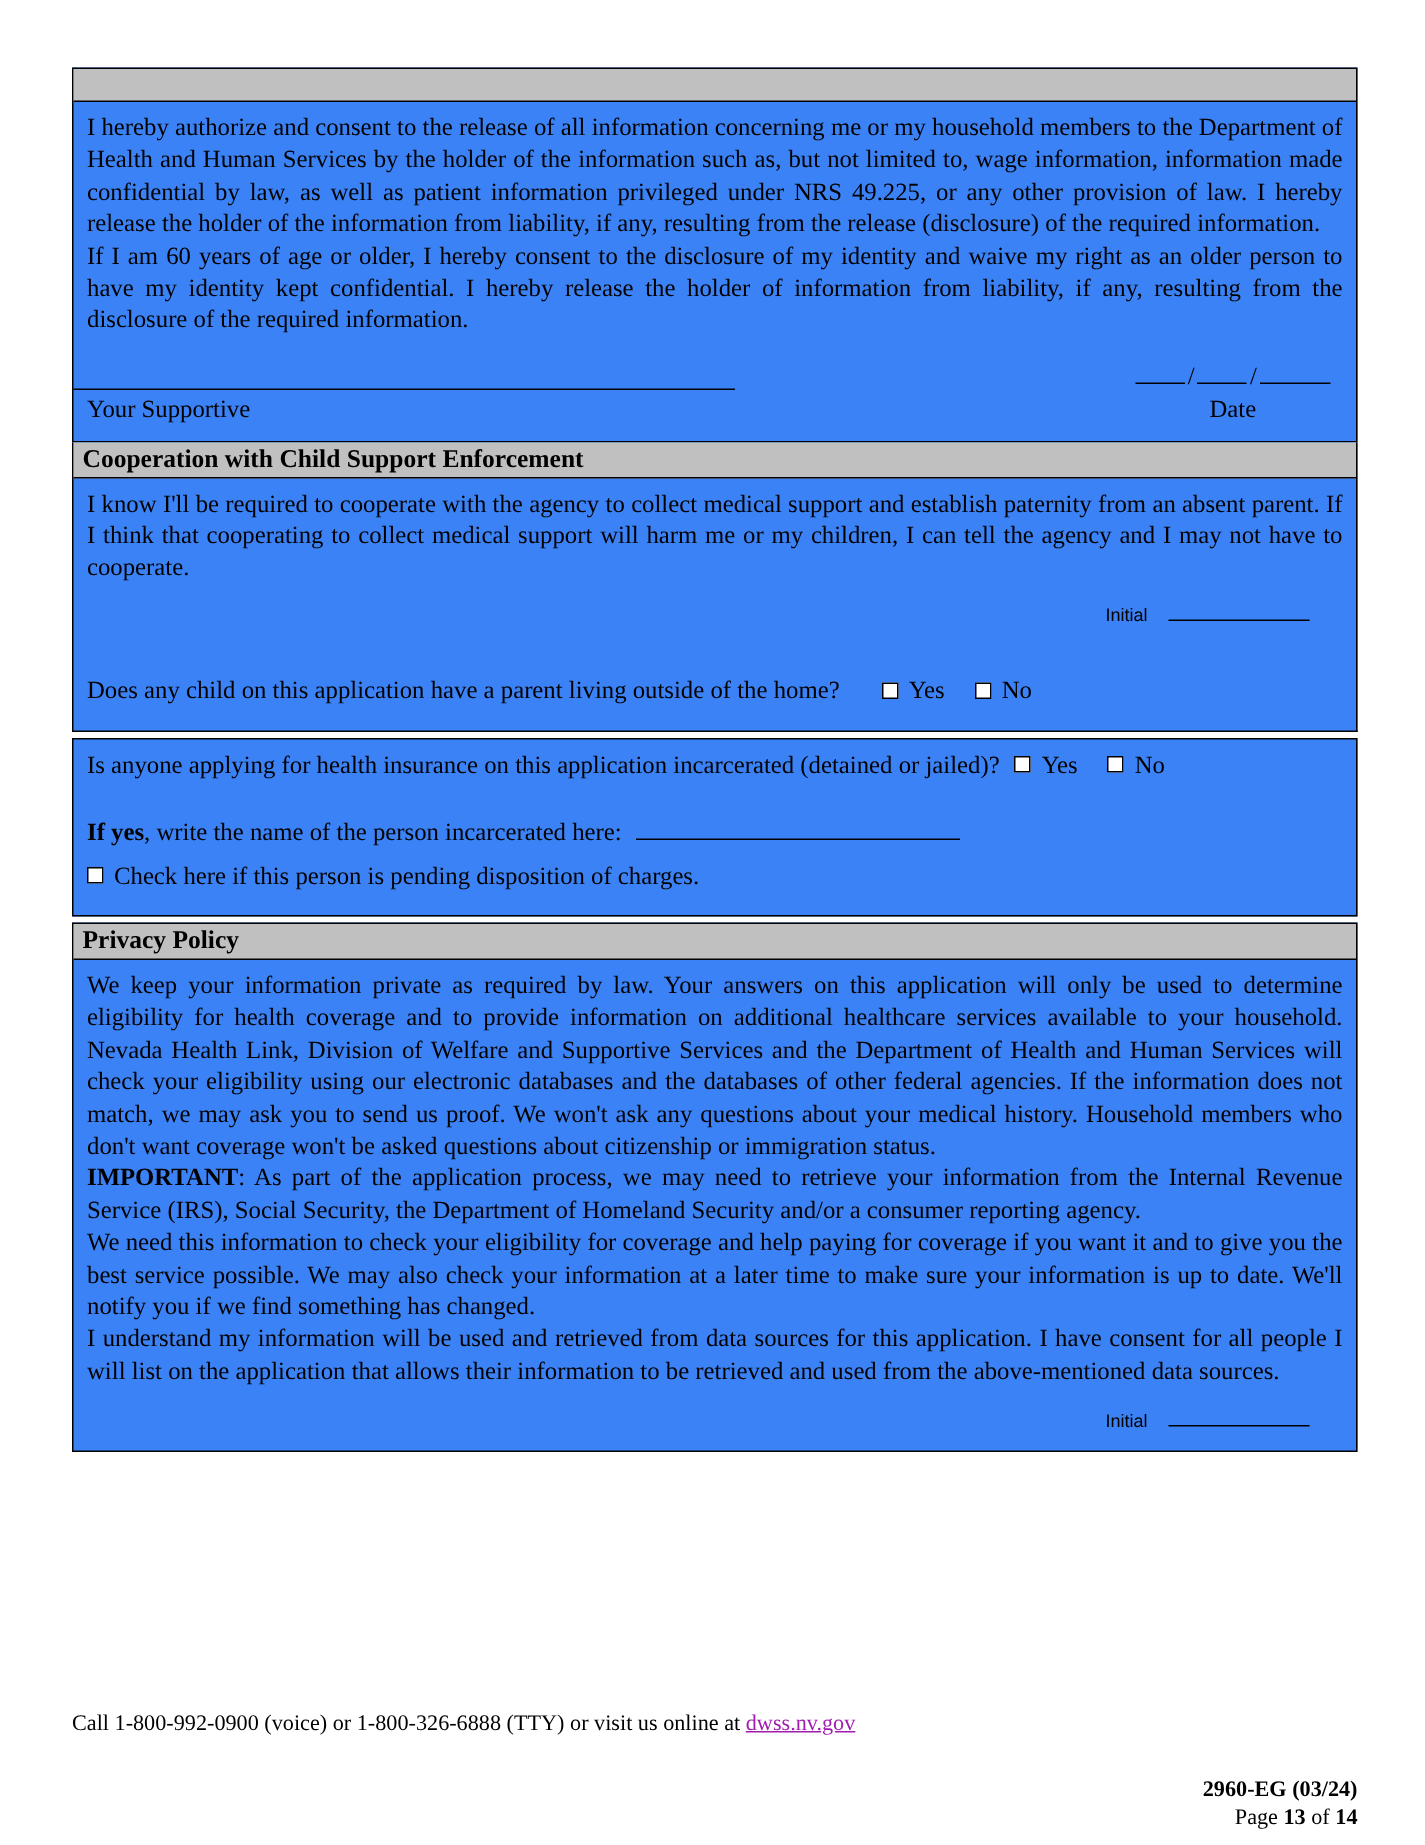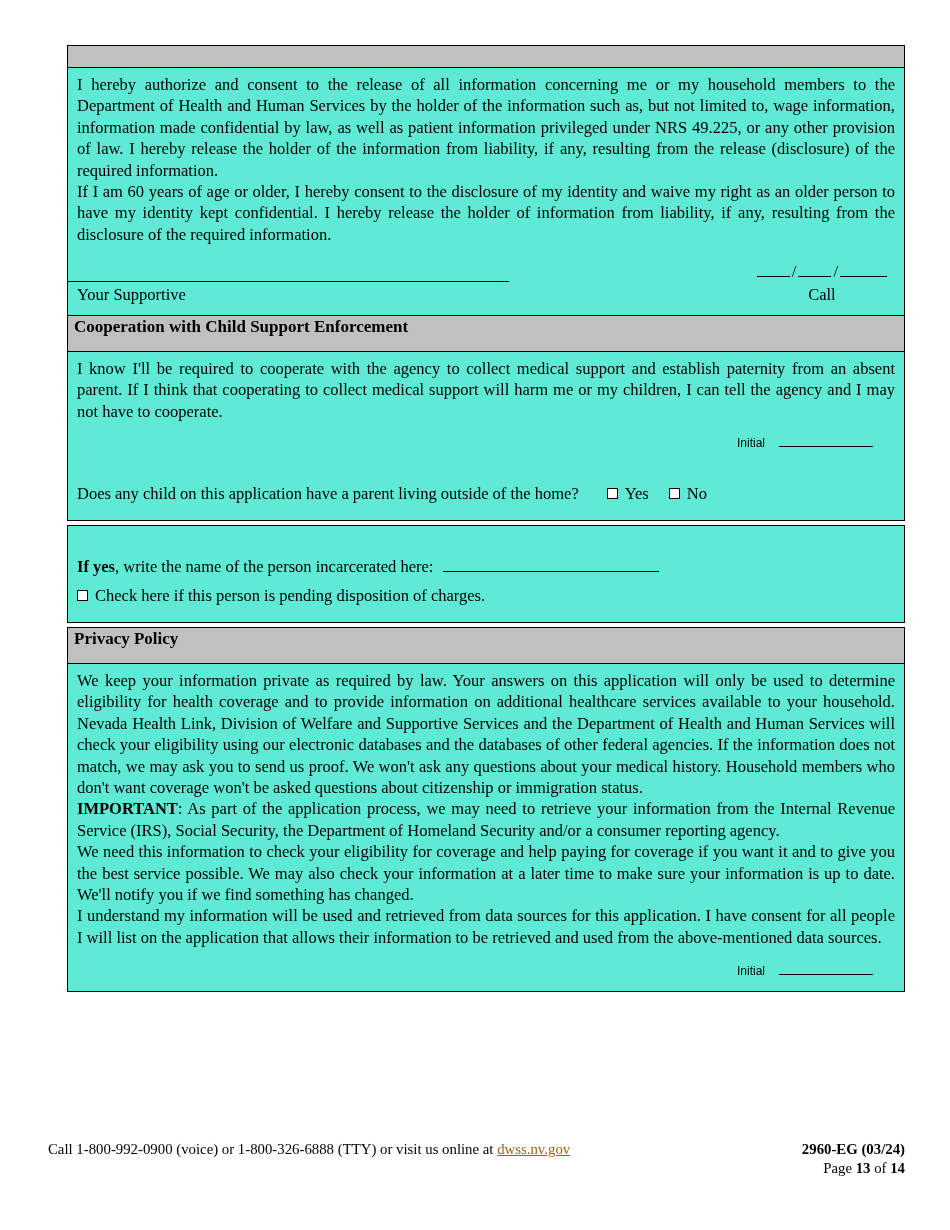--- a/index.html
+++ b/index.html
@@ -5,28 +5,28 @@
   * { box-sizing: border-box; }
   html, body { margin: 0; padding: 0; background: #ffffff; }
   body {
     width: 950px; height: 1230px;
     font-family: "Liberation Serif", "DejaVu Serif", serif;
     color: #000;
     position: relative;
   }
   .page { position: absolute; left: 48px; top: 45px; width: 857px; }
 
-  .section { border: 1.5px solid #000; background: #5eead4; margin-left: 19px; }
+  .section { border: 1.5px solid #000; background: #3b82f6; }
   .sec-header {
     background: #c0c0c0;
     border-bottom: 1.5px solid #000;
     font-weight: bold;
     font-size: 17px;
     line-height: 20px;
-    padding: 1px 6px 14px 6px;
+    padding: 1px 6px 2px 6px;
   }
   .topbar { height: 22px; background: #c0c0c0; border-bottom: 1.5px solid #000; }
   .sec-body { padding: 6px 9px 10px 9px; font-size: 16.5px; line-height: 21.4px; }
   p.just { margin: 0; text-align: justify; }
   .mt22 { margin-top: 22px; }
 
   
   .sig-row { display: flex; justify-content: space-between; align-items: flex-end; margin-top: 16px; }
   .sig-left { width: 432px; }
   .sig-line { height: 0; border-bottom: 1.5px solid #000; margin-left: -9px; margin-bottom: 2px; }
@@ -60,22 +60,22 @@
   .name-line { width: 216px; margin-left: 10px; }
 
   .mt-s3 { margin-top: 4px; }
 
   
   .footer {
     position: absolute; left: 48px; top: 1140px; width: 857px;
     display: flex; justify-content: space-between;
     font-size: 14.8px; line-height: 19px;
   }
-  .footer a { color: #a16207; text-decoration: underline; }
-  .footer-right { text-align: right; }
+  .footer a { color: #a21caf; text-decoration: underline; }
+  .footer-right { text-align: right; margin-top: 44px; }
   .b { font-weight: bold; }
 </style>
 </head>
 <body>
 
 <div class="page">
 
   <div class="section">
     <div class="topbar"></div>
     <div class="sec-body">
@@ -84,41 +84,44 @@
 
       <div class="sig-row">
         <div class="sig-left">
           <div class="sig-line"></div>
           <div class="sig-label">Your Supportive</div>
         </div>
         <div class="date-area">
           <div class="date-lines">
             <span class="u u32"></span><span class="slash">/</span><span class="u u32"></span><span class="slash">/</span><span class="u u46"></span>
           </div>
-          <div class="date-label">Call</div>
+          <div class="date-label">Date</div>
         </div>
       </div>
     </div>
   </div>
 
   <div class="section" style="border-top: none;">
     <div class="sec-header">Cooperation with Child Support Enforcement</div>
     <div class="sec-body" style="padding-bottom: 16px;">
       <p class="just">I know I'll be required to cooperate with the agency to collect medical support and establish paternity from an absent parent. If I think that cooperating to collect medical support will harm me or my children, I can tell the agency and I may not have to cooperate.</p>
       <div class="initial-row">
         <span>Initial</span><span class="u u-init"></span>
       </div>
       <p class="qline" style="margin-top: 28px;">
         <span>Does any child on this application have a parent living outside of the home?</span><span class="cb-group gap26"><span class="cb"></span><span>Yes</span></span><span class="cb-group gap18"><span class="cb"></span><span>No</span></span>
       </p>
     </div>
   </div>
 
   <div class="section mt-s3">
     <div class="sec-body" style="padding-bottom: 16px;">
+      <p class="qline">
+        <span>Is anyone applying for health insurance on this application incarcerated (detained or jailed)?</span><span class="cb-group gap8"><span class="cb"></span><span>Yes</span></span><span class="cb-group gap18"><span class="cb"></span><span>No</span></span>
+      </p>
       <p class="qline" style="margin-top: 24px;">
         <span class="b">If yes</span><span>, write the name of the person incarcerated here:</span><span class="u name-line"></span>
       </p>
       <p class="qline" style="margin-top: 7px; font-family: Liberation Serif, serif;">
         <span class="cb"></span><span>Check here if this person is pending disposition of charges.</span>
       </p>
     </div>
   </div>
 
   <div class="section mt-s3">

